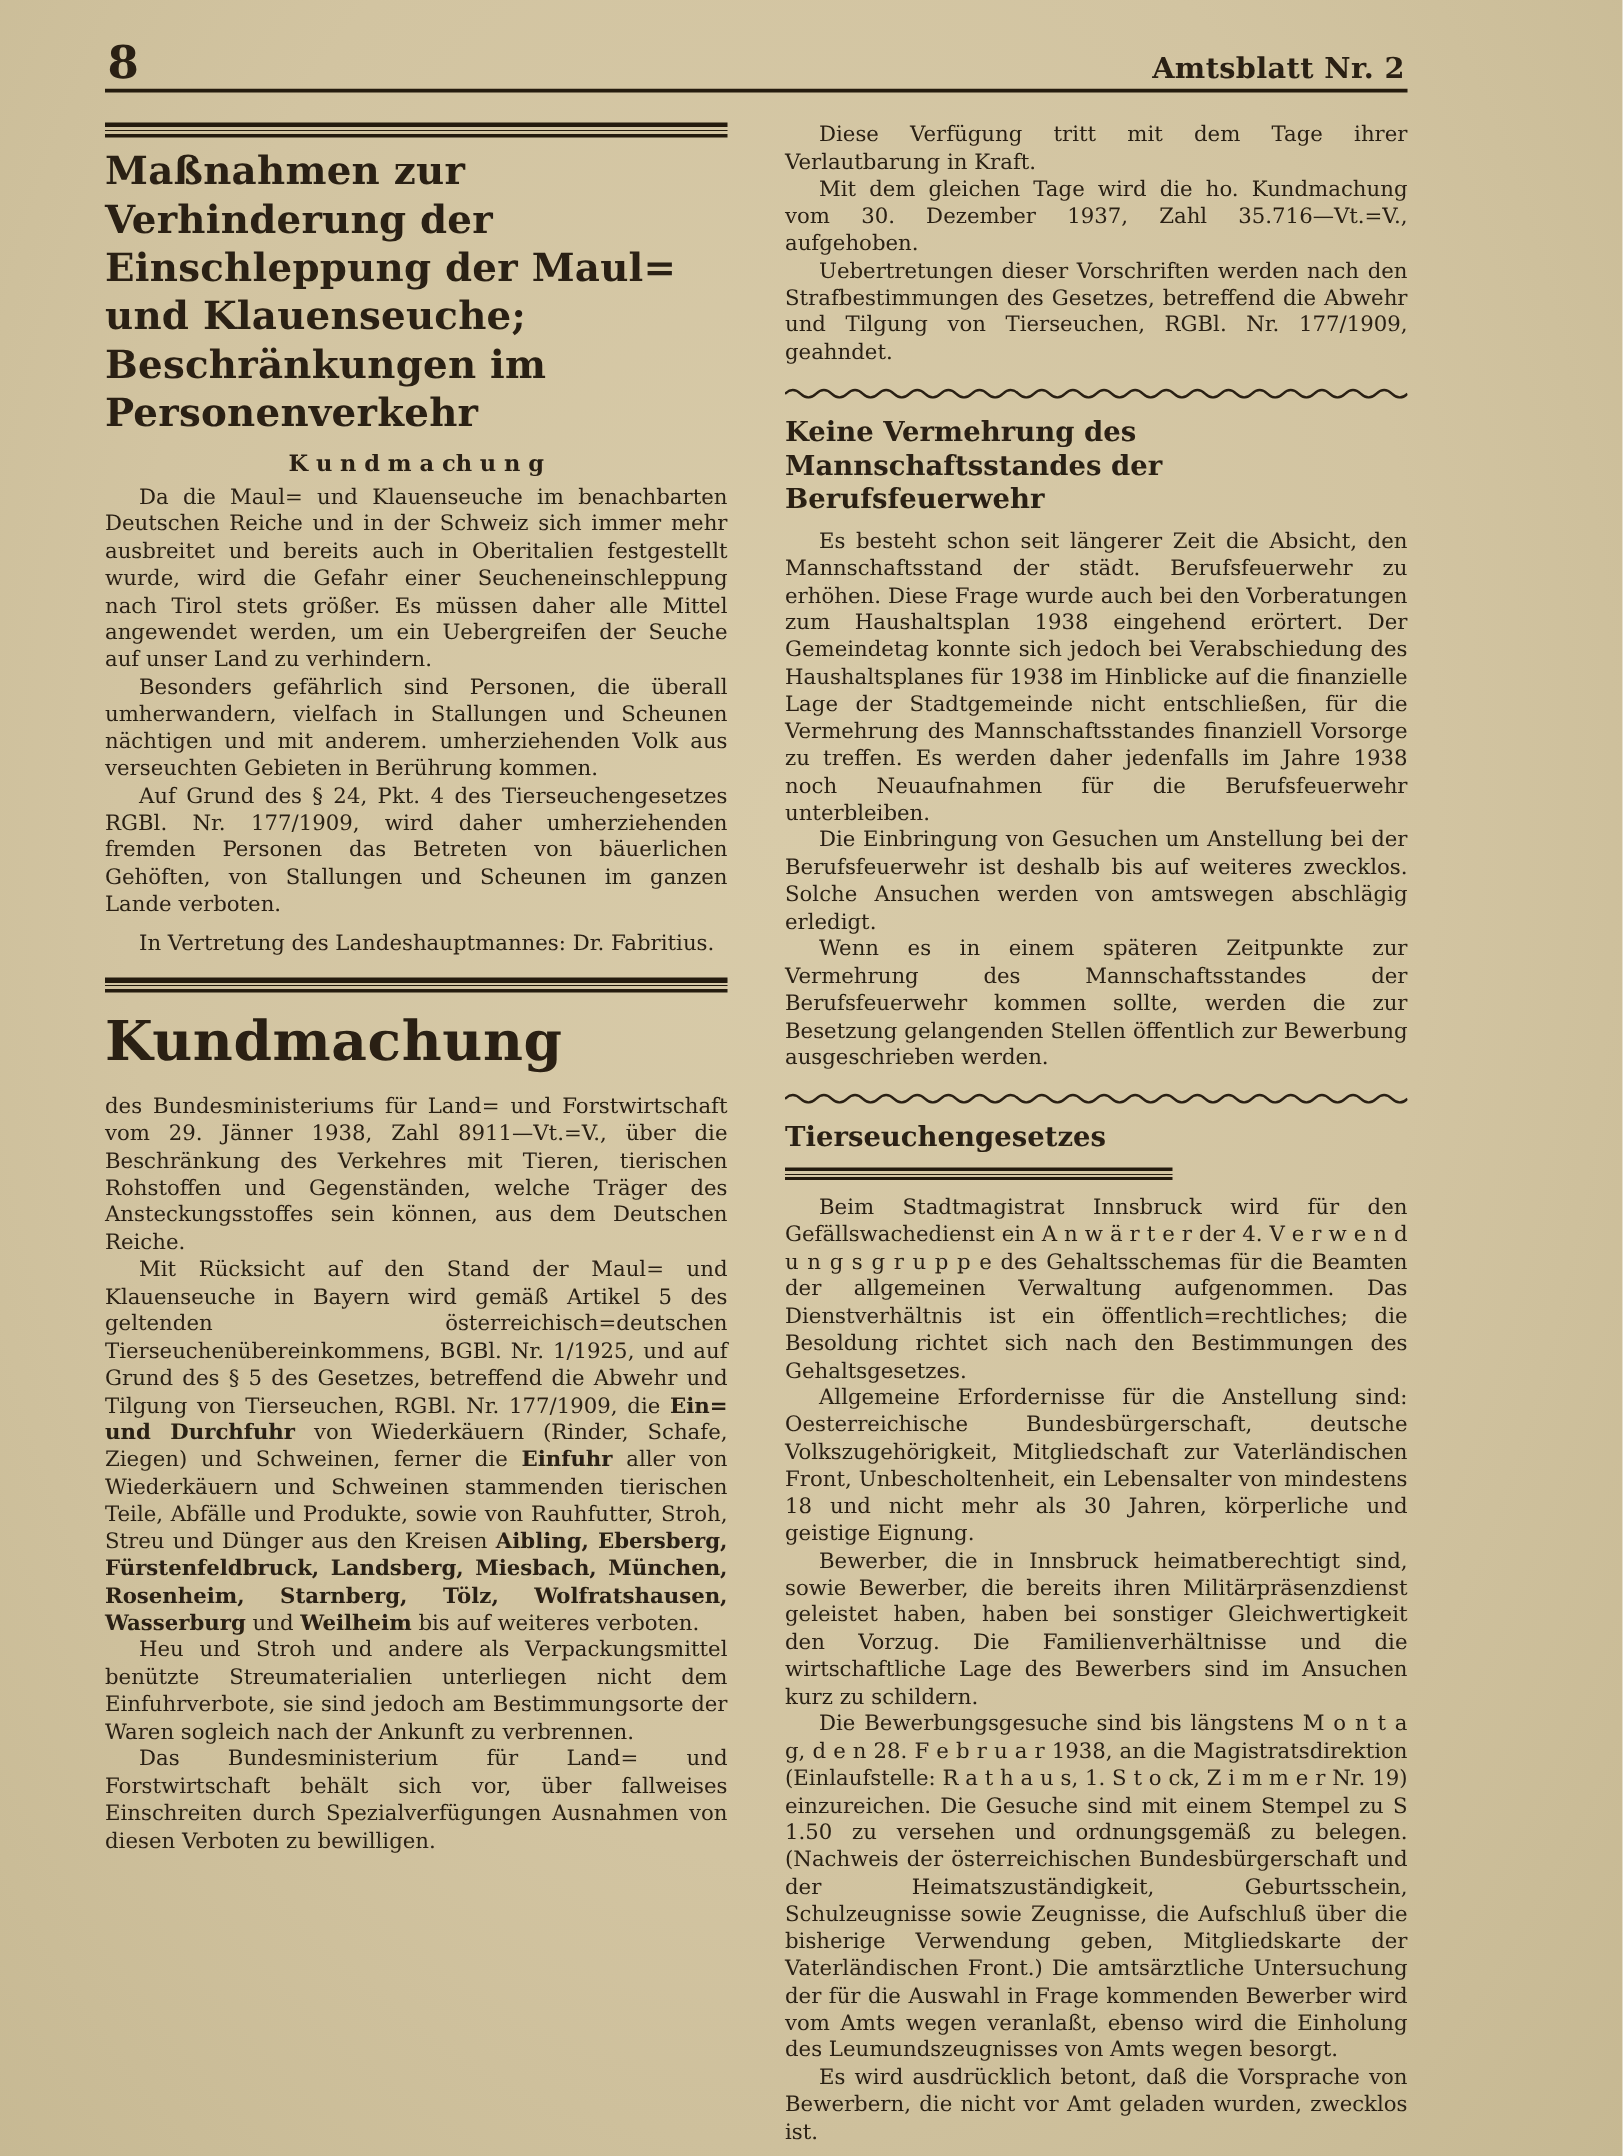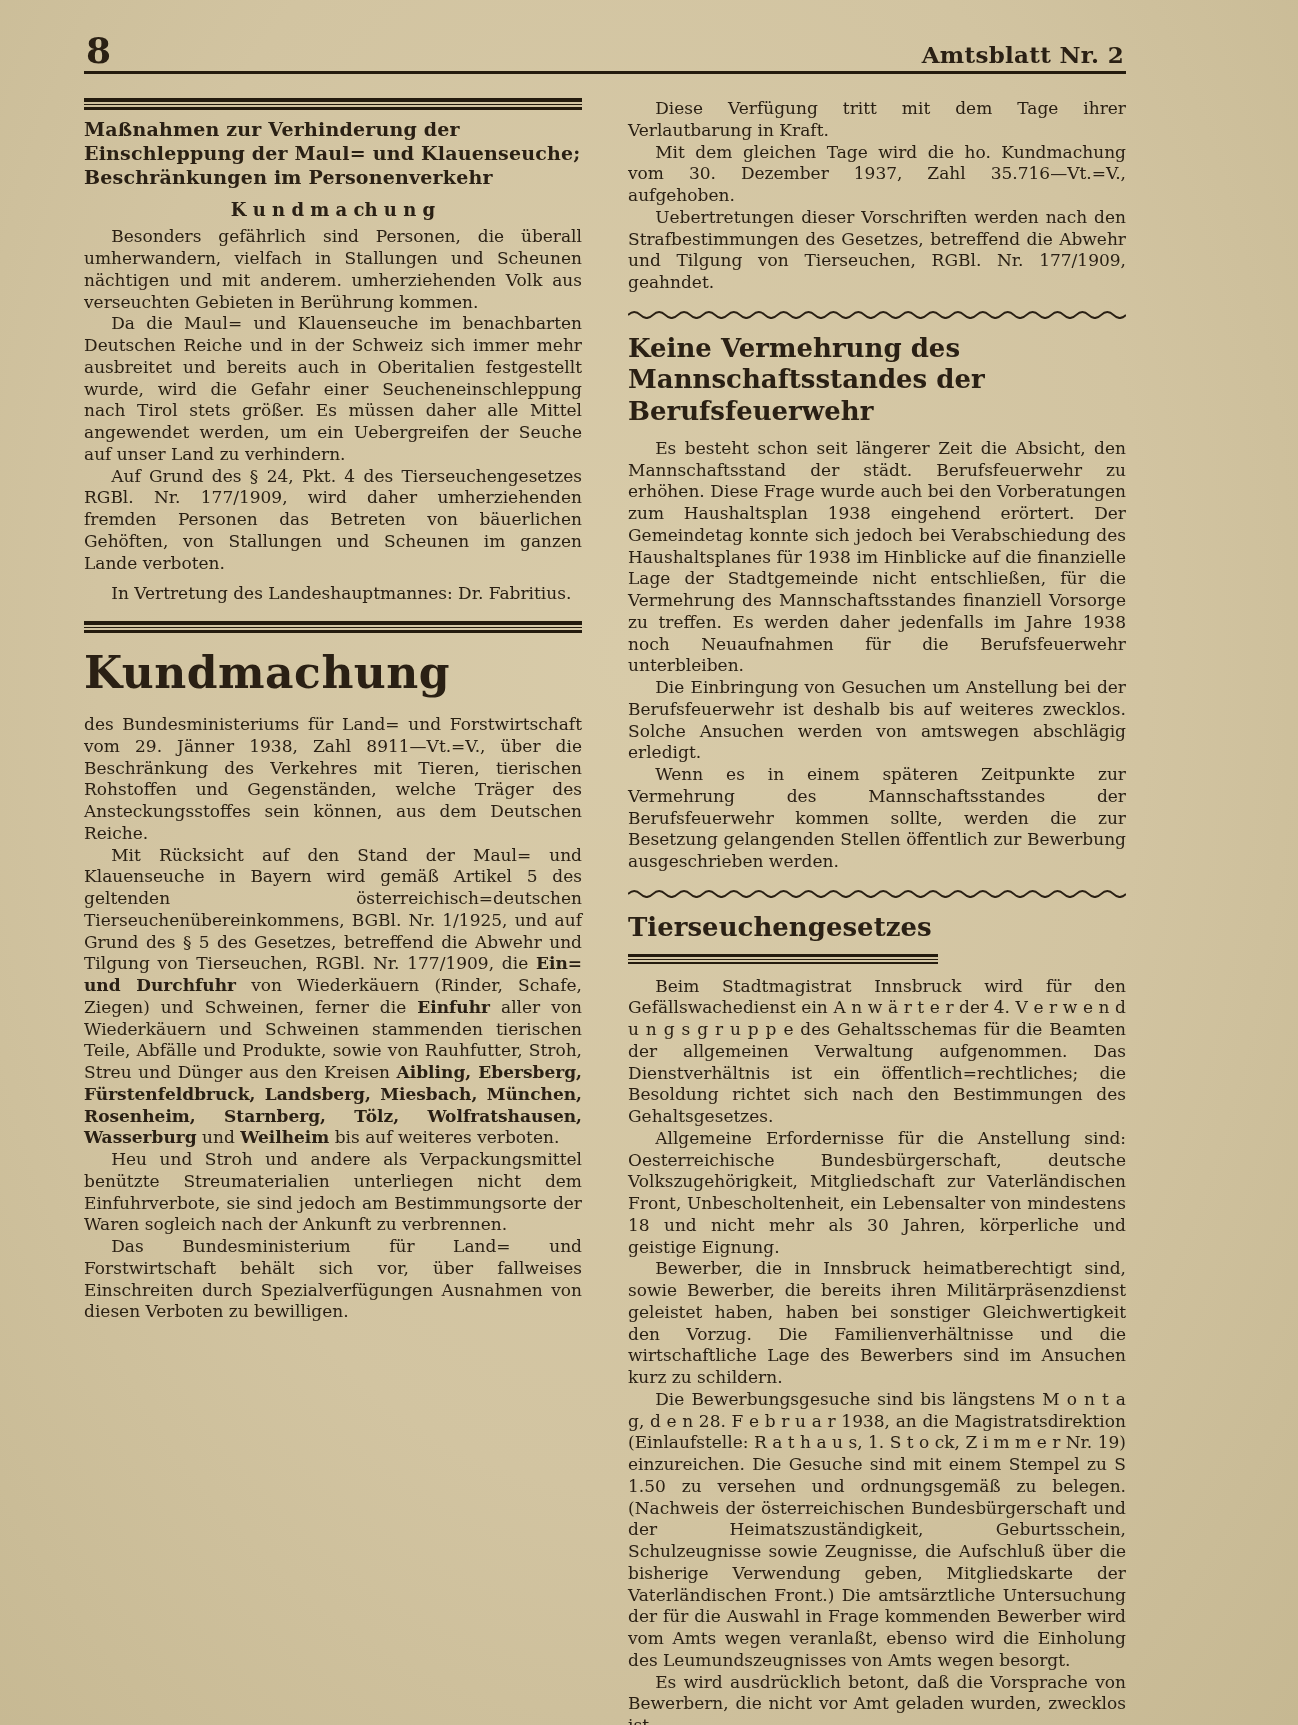--- a/index.html
+++ b/index.html
@@ -16,24 +16,24 @@
   .pagenum{font-size:36px;font-weight:bold;line-height:1;}
   .mast-title{font-size:23px;font-weight:bold;letter-spacing:0.3px;}
   
   .columns{display:flex;gap:46px;padding-top:24px;}
   .col{flex:1 1 0;min-width:0;}
   
   p{margin:0;font-size:17px;line-height:1.28;text-align:justify;text-indent:1.6em;}
   p.noindent{text-indent:0;}
   p.sig{margin-top:9px;}
   .bold{font-weight:bold;}
-  .art-title{font-size:19px;line-height:1.25;font-weight:bold;margin:8px 0 10px 0;letter-spacing:0.2px;}
+  .art-title{font-size:31px;line-height:1.25;font-weight:bold;margin:8px 0 10px 0;letter-spacing:0.2px;}
   .subhead{text-align:center;font-size:18px;font-weight:bold;margin:10px 0 6px 0;}
   .big-title{font-size:44px;font-weight:bold;margin:14px 0 16px 0;letter-spacing:0.5px;}
-  .right-title{font-size:26px;line-height:1.22;font-weight:bold;margin:14px 0 10px 0;}
+  .right-title{font-size:22px;line-height:1.22;font-weight:bold;margin:14px 0 10px 0;}
   
   .heavy-rule{height:12px;margin:0 0 8px 0;
     background:linear-gradient(to bottom,#241b0e 0 4px,transparent 4px 6px,#241b0e 6px 7px,transparent 7px 9px,#241b0e 9px 12px);}
   .heavy-rule.mid{margin:16px 0 6px 0;}
   .heavy-rule-sm{height:10px;width:310px;margin:2px 0 12px 0;
     background:linear-gradient(to bottom,#241b0e 0 3px,transparent 3px 5px,#241b0e 5px 6px,transparent 6px 8px,#241b0e 8px 10px);}
   .wave{display:block;width:100%;height:11px;margin:14px 0 10px 0;}
 </style>
 </head>
 <body>
@@ -46,22 +46,22 @@
   </header>
 
   <div class="columns">
 
     <div class="col">
       <div class="heavy-rule"></div>
 
       <h2 class="art-title">Maßnahmen zur Verhinderung der Einschleppung der Maul= und Klauenseuche; Beschränkungen im Personenverkehr</h2>
       <div class="subhead">K u n d m a ch u n g</div>
 
+      <p>Da die Maul= und Klauenseuche im benachbarten Deutschen Reiche und in der Schweiz sich immer mehr ausbreitet und bereits auch in Oberitalien festgestellt wurde, wird die Gefahr einer Seucheneinschleppung nach Tirol stets größer. Es müssen daher alle Mittel angewendet werden, um ein Uebergreifen der Seuche auf unser Land zu verhindern.</p>
       <p>Besonders gefährlich sind Personen, die überall umherwandern, vielfach in Stallungen und Scheunen nächtigen und mit anderem. umherziehenden Volk aus verseuchten Gebieten in Berührung kommen.</p>
-      <p>Da die Maul= und Klauenseuche im benachbarten Deutschen Reiche und in der Schweiz sich immer mehr ausbreitet und bereits auch in Oberitalien festgestellt wurde, wird die Gefahr einer Seucheneinschleppung nach Tirol stets größer. Es müssen daher alle Mittel angewendet werden, um ein Uebergreifen der Seuche auf unser Land zu verhindern.</p>
       <p>Auf Grund des § 24, Pkt. 4 des Tierseuchengesetzes RGBl. Nr. 177/1909, wird daher umherziehenden fremden Personen das Betreten von bäuerlichen Gehöften, von Stallungen und Scheunen im ganzen Lande verboten.</p>
       <p class="sig">In Vertretung des Landeshauptmannes: Dr. Fabritius.</p>
 
       <div class="heavy-rule mid"></div>
 
       <h1 class="big-title">Kundmachung</h1>
 
       <p class="noindent">des Bundesministeriums für Land= und Forstwirtschaft vom 29. Jänner 1938, Zahl 8911—Vt.=V., über die Beschränkung des Verkehres mit Tieren, tierischen Rohstoffen und Gegenständen, welche Träger des Ansteckungsstoffes sein können, aus dem Deutschen Reiche.</p>
       <p><span>Mit Rücksicht auf den Stand der Maul= und Klauenseuche in Bayern wird gemäß Artikel 5 des geltenden österreichisch=deutschen Tierseuchenübereinkommens, BGBl. Nr. 1/1925, und auf Grund des § 5 des Gesetzes, betreffend die Abwehr und Tilgung von Tierseuchen, RGBl. Nr. 177/1909, die </span><span class="bold">Ein= und Durchfuhr</span><span> von Wiederkäuern (Rinder, Schafe, Ziegen) und Schweinen, ferner die </span><span class="bold">Einfuhr</span><span> aller von Wiederkäuern und Schweinen stammenden tierischen Teile, Abfälle und Produkte, sowie von Rauhfutter, Stroh, Streu und Dünger aus den Kreisen </span><span class="bold">Aibling, Ebersberg, Fürstenfeldbruck, Landsberg, Miesbach, München, Rosenheim, Starnberg, Tölz, Wolfratshausen, Wasserburg</span><span> und </span><span class="bold">Weilheim</span><span> bis auf weiteres verboten.</span></p>
       <p>Heu und Stroh und andere als Verpackungsmittel benützte Streumaterialien unterliegen nicht dem Einfuhrverbote, sie sind jedoch am Bestimmungsorte der Waren sogleich nach der Ankunft zu verbrennen.</p>

